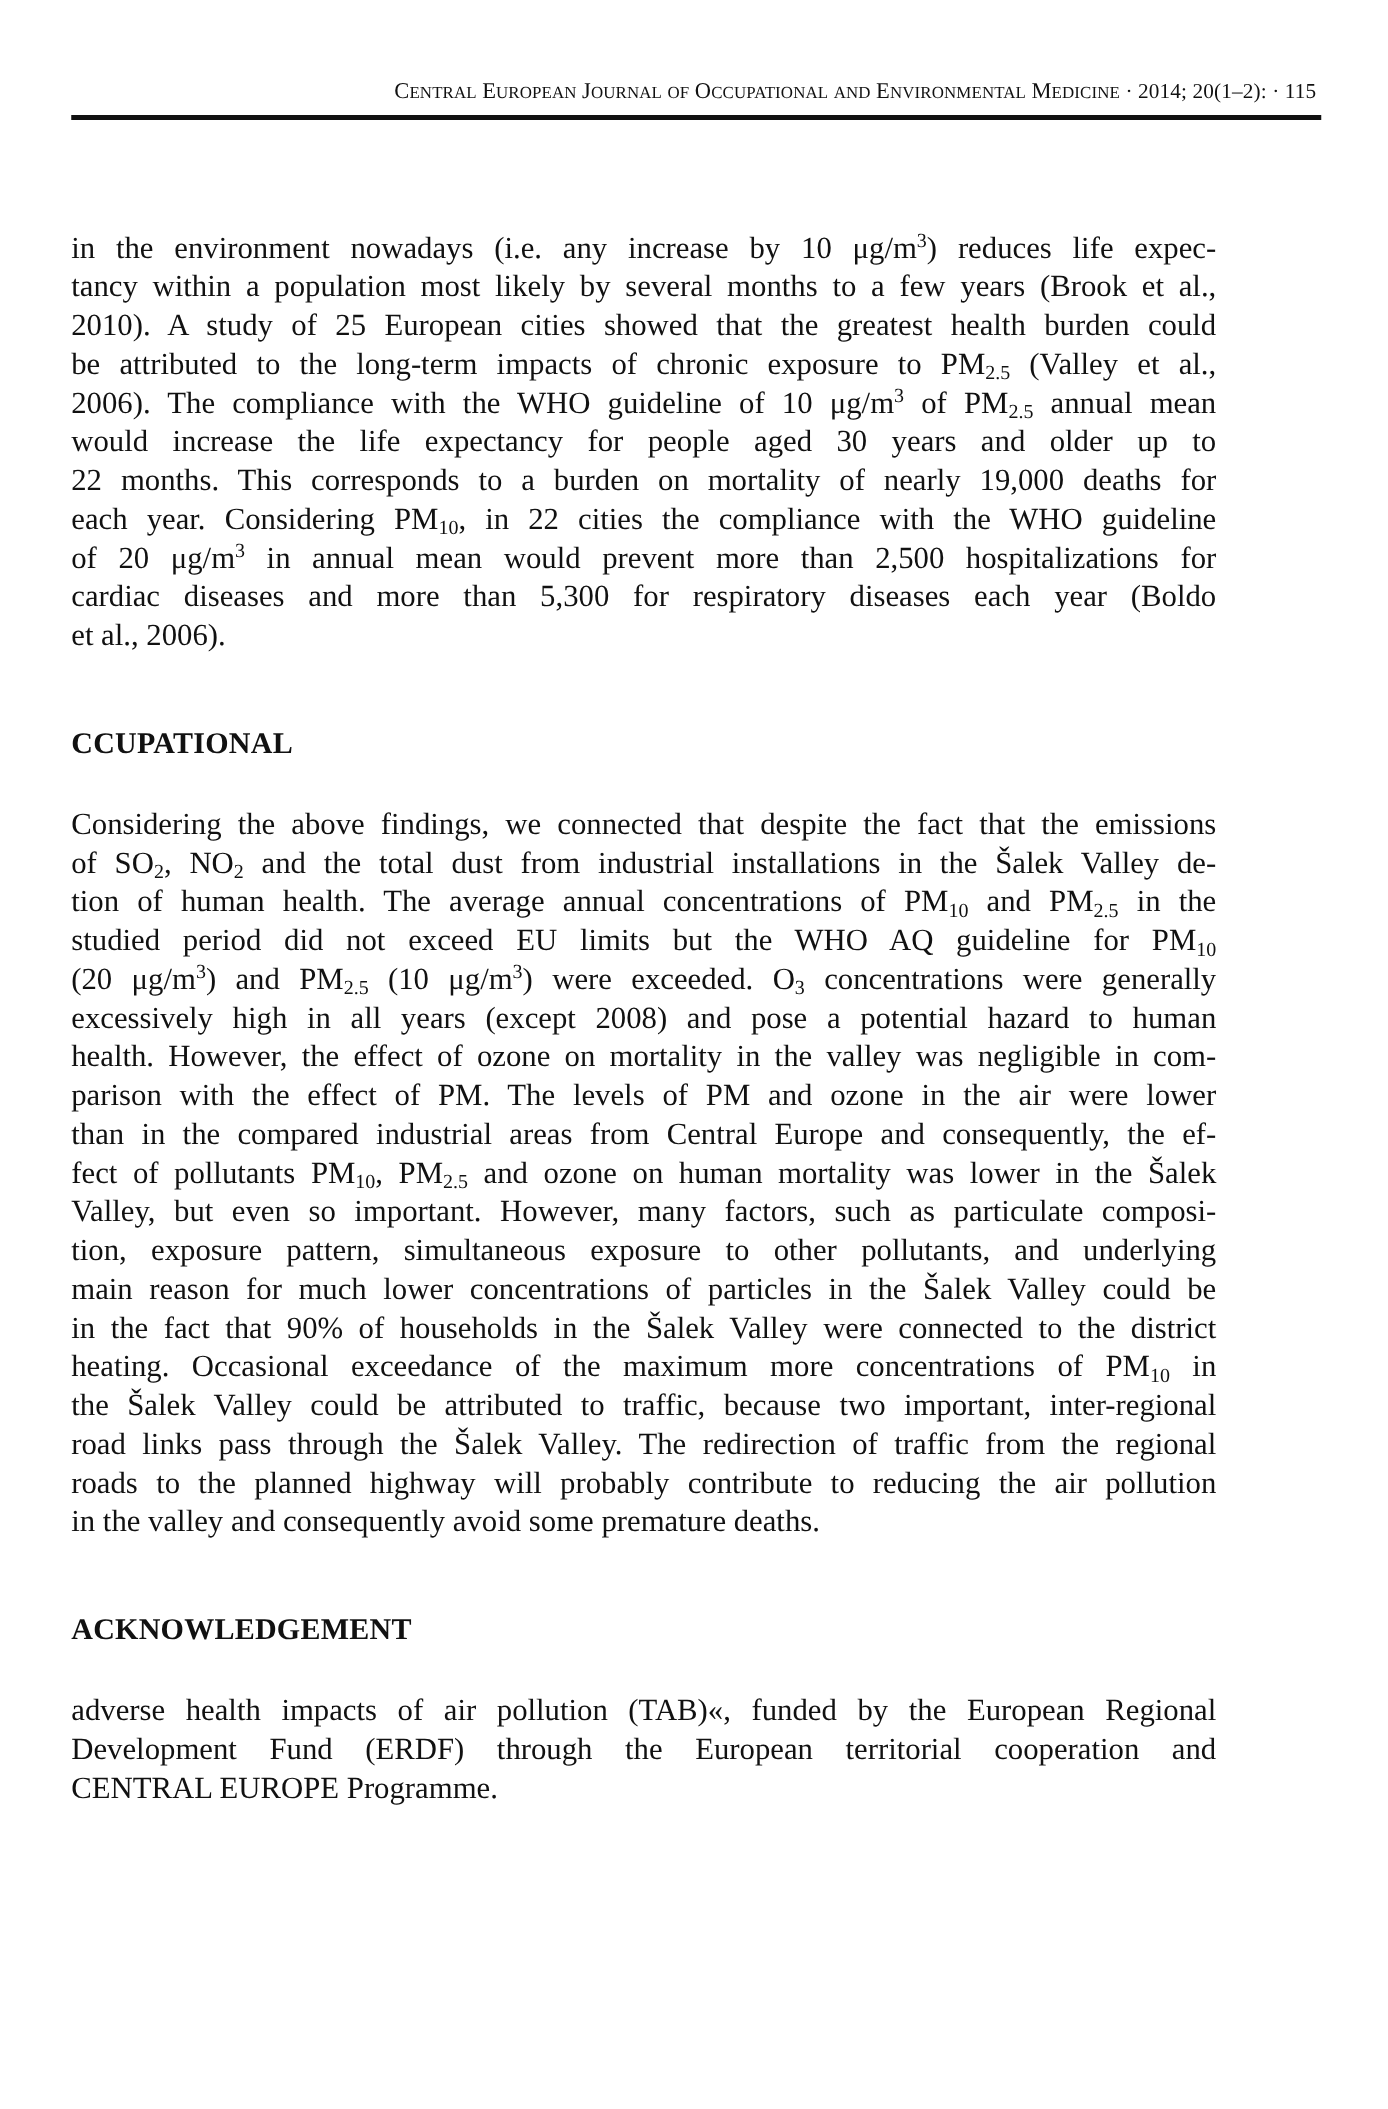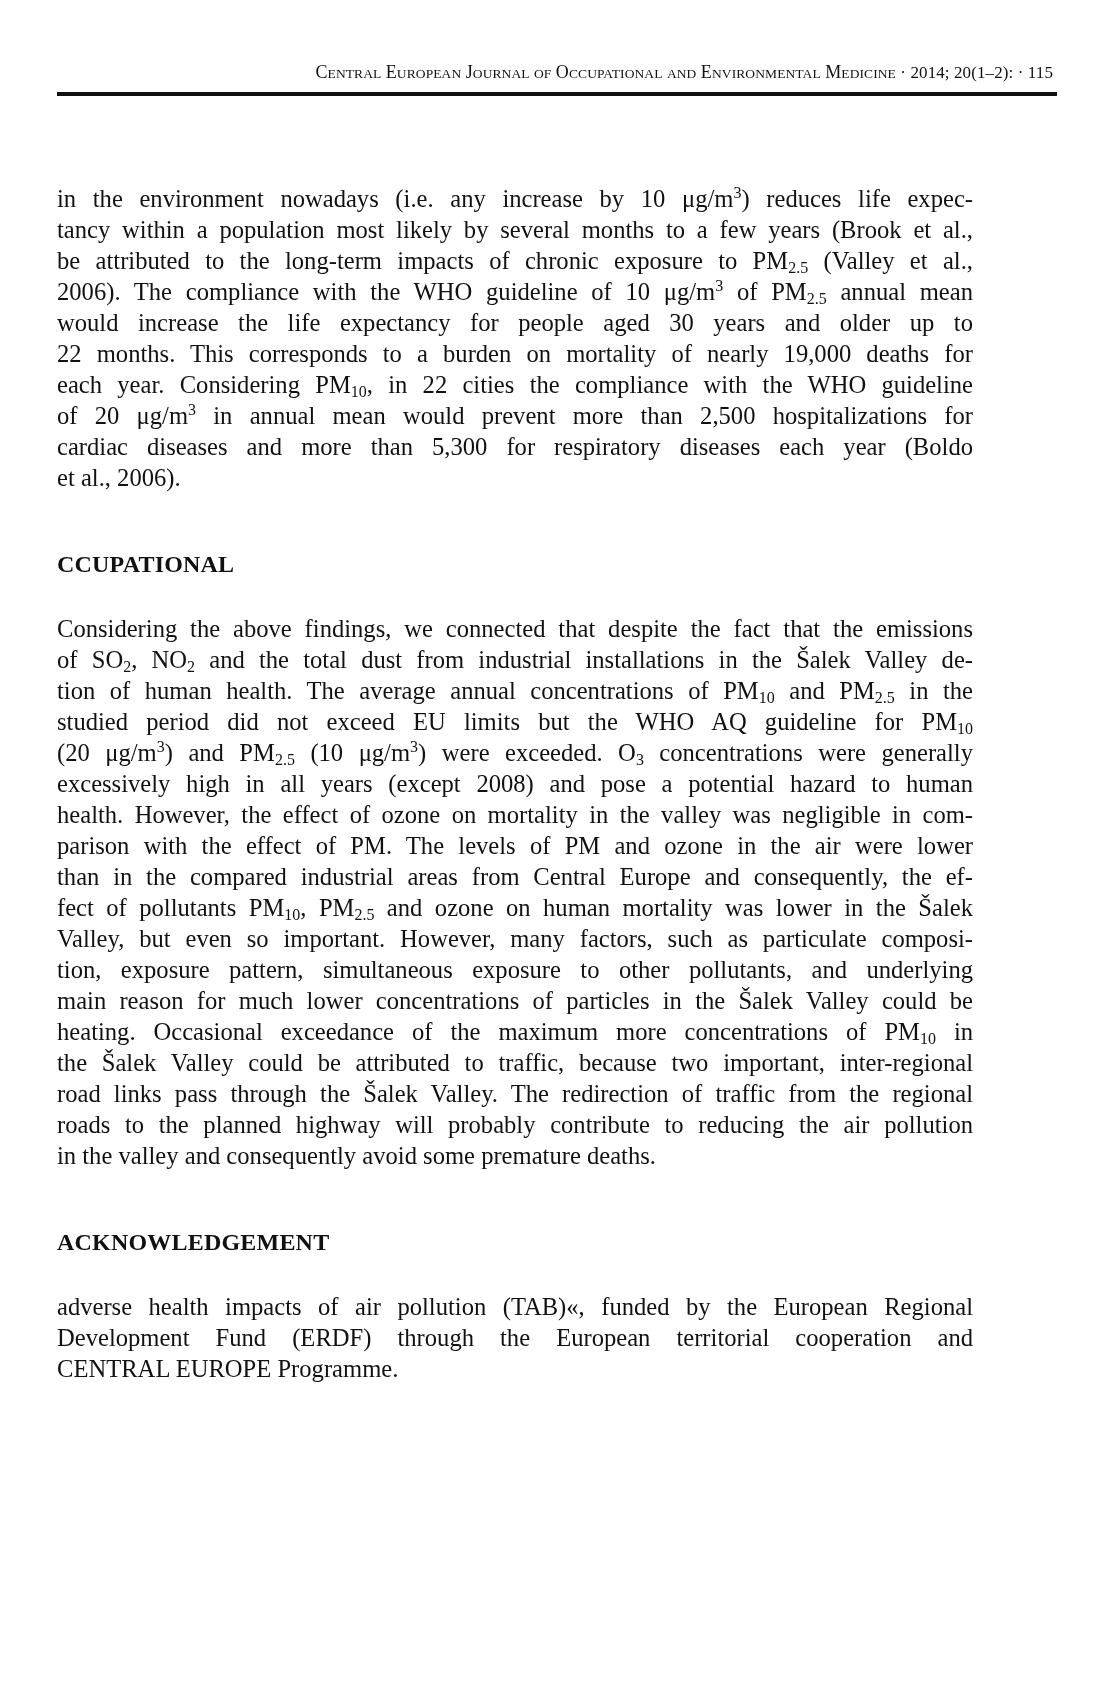--- a/index.html
+++ b/index.html
@@ -26,20 +26,21 @@
   <div class="header-text">
     <span id="journal-title"><span class="sc-big">C</span><span class="sc-small">ENTRAL</span> <span class="sc-big">E</span><span class="sc-small">UROPEAN</span> <span class="sc-big">J</span><span class="sc-small">OURNAL</span> <span class="sc-small">OF</span> <span class="sc-big">O</span><span class="sc-small">CCUPATIONAL</span> <span class="sc-small">AND</span> <span class="sc-big">E</span><span class="sc-small">NVIRONMENTAL</span> <span class="sc-big">M</span><span class="sc-small">EDICINE</span></span>
     <span>· 2014; 20(1–2): · 115</span>
   </div>
 </div>
 
 <div class="content">
   <div>
       <div class="line"><span>in the environment nowadays (i.e. any increase by 10 μg/m</span><sup>3</sup><span>) reduces life expec-</span></div>
       <div class="line"><span>tancy within a population most likely by several months to a few years (Brook et al.,</span></div>
+      <div class="line"><span>2010). A study of 25 European cities showed that the greatest health burden could</span></div>
       <div class="line"><span>be attributed to the long-term impacts of chronic exposure to PM</span><sub>2.5</sub><span> (Valley et al.,</span></div>
       <div class="line"><span>2006). The compliance with the WHO guideline of 10 μg/m</span><sup>3</sup><span> of PM</span><sub>2.5</sub><span> annual mean</span></div>
       <div class="line"><span>would increase the life expectancy for people aged 30 years and older up to</span></div>
       <div class="line"><span>22 months. This corresponds to a burden on mortality of nearly 19,000 deaths for</span></div>
       <div class="line"><span>each year. Considering PM</span><sub>10</sub><span>, in 22 cities the compliance with the WHO guideline</span></div>
       <div class="line"><span>of 20 μg/m</span><sup>3</sup><span> in annual mean would prevent more than 2,500 hospitalizations for</span></div>
       <div class="line"><span>cardiac diseases and more than 5,300 for respiratory diseases each year (Boldo</span></div>
       <div class="line last"><span>et al., 2006).</span></div>
     </div>
 
@@ -53,20 +54,21 @@
       <div class="line"><span>studied period did not exceed EU limits but the WHO AQ guideline for PM</span><sub>10</sub></div>
       <div class="line"><span>(20 μg/m</span><sup>3</sup><span>) and PM</span><sub>2.5</sub><span> (10 μg/m</span><sup>3</sup><span>) were exceeded. O</span><sub>3</sub><span> concentrations were generally</span></div>
       <div class="line"><span>excessively high in all years (except 2008) and pose a potential hazard to human</span></div>
       <div class="line"><span>health. However, the effect of ozone on mortality in the valley was negligible in com-</span></div>
       <div class="line"><span>parison with the effect of PM. The levels of PM and ozone in the air were lower</span></div>
       <div class="line"><span>than in the compared industrial areas from Central Europe and consequently, the ef-</span></div>
       <div class="line"><span>fect of pollutants PM</span><sub>10</sub><span>, PM</span><sub>2.5</sub><span> and ozone on human mortality was lower in the Šalek</span></div>
       <div class="line"><span>Valley, but even so important. However, many factors, such as particulate composi-</span></div>
       <div class="line"><span>tion, exposure pattern, simultaneous exposure to other pollutants, and underlying</span></div>
       <div class="line"><span>main reason for much lower concentrations of particles in the Šalek Valley could be</span></div>
+      <div class="line"><span>in the fact that 90% of households in the Šalek Valley were connected to the district</span></div>
       <div class="line"><span>heating. Occasional exceedance of the maximum more concentrations of PM</span><sub>10</sub><span> in</span></div>
       <div class="line"><span>the Šalek Valley could be attributed to traffic, because two important, inter-regional</span></div>
       <div class="line"><span>road links pass through the Šalek Valley. The redirection of traffic from the regional</span></div>
       <div class="line"><span>roads to the planned highway will probably contribute to reducing the air pollution</span></div>
       <div class="line last"><span>in the valley and consequently avoid some premature deaths.</span></div>
     </div>
 
   <div class="gap-before-heading"></div>
   <div class="heading">ACKNOWLEDGEMENT</div>
   <div class="gap-after-heading"></div>

